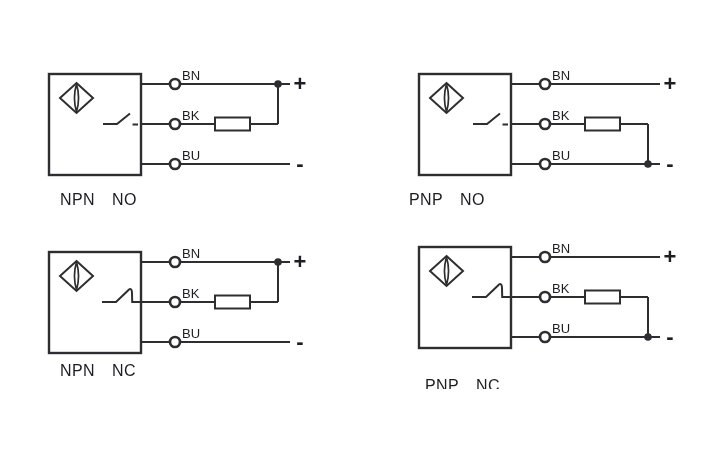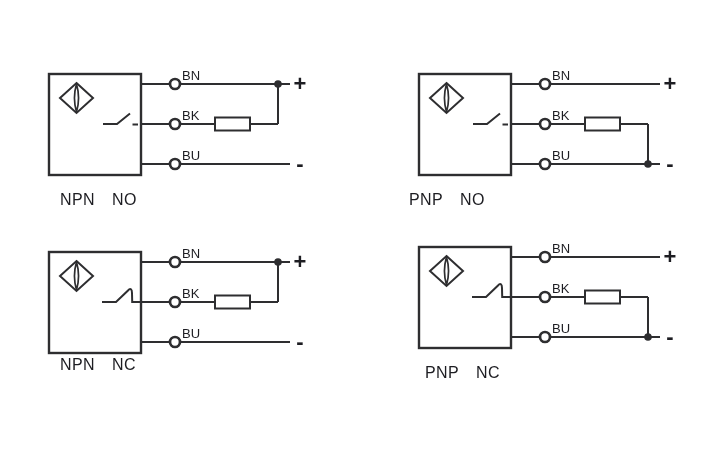--- a/index.html
+++ b/index.html
@@ -95,21 +95,21 @@
         <rect x="176" y="57.5" width="35" height="13" fill="#ffffff" stroke="#2e2e30" stroke-width="2"></rect>
         <circle cx="136" cy="24" r="5" fill="#ffffff" stroke="#2e2e30" stroke-width="2.7"></circle>
         <circle cx="136" cy="64" r="5" fill="#ffffff" stroke="#2e2e30" stroke-width="2.7"></circle>
         <circle cx="136" cy="104" r="5" fill="#ffffff" stroke="#2e2e30" stroke-width="2.7"></circle>
       </svg>
     <span class="wire-label" style="left:143px;top:9px">BN</span>
     <span class="wire-label" style="left:143px;top:49px">BK</span>
     <span class="wire-label" style="left:143px;top:89px">BU</span>
     <span class="polarity-sign" style="left:252px;top:12px">+</span>
     <span class="polarity-sign" style="left:252px;top:92px">-</span>
-    <div class="caption" style="left:21px;top:118px">
+    <div class="caption" style="left:21px;top:124px">
       <span class="word">NPN</span><span class="word">NC</span>
     </div>
   </div>
 
   <div class="quadrant" style="left:409px;top:233px">
     <svg class="circuit" width="280" height="170" viewBox="0 0 280 170">
         <path stroke="#2e2e30" fill="none" stroke-width="2" stroke-linecap="butt" d="M102 24 H251"></path>
         <path stroke="#2e2e30" fill="none" stroke-width="2" stroke-linecap="butt" d="M102 64 H176 M211 64 H239"></path>
         <path stroke="#2e2e30" fill="none" stroke-width="2" stroke-linecap="butt" d="M102 104 H251"></path>
         <path stroke="#2e2e30" fill="none" stroke-width="2" stroke-linecap="butt" d="M239 64 V104"></path>
@@ -121,18 +121,18 @@
         <rect x="176" y="57.5" width="35" height="13" fill="#ffffff" stroke="#2e2e30" stroke-width="2"></rect>
         <circle cx="136" cy="24" r="5" fill="#ffffff" stroke="#2e2e30" stroke-width="2.7"></circle>
         <circle cx="136" cy="64" r="5" fill="#ffffff" stroke="#2e2e30" stroke-width="2.7"></circle>
         <circle cx="136" cy="104" r="5" fill="#ffffff" stroke="#2e2e30" stroke-width="2.7"></circle>
       </svg>
     <span class="wire-label" style="left:143px;top:9px">BN</span>
     <span class="wire-label" style="left:143px;top:49px">BK</span>
     <span class="wire-label" style="left:143px;top:89px">BU</span>
     <span class="polarity-sign" style="left:252px;top:12px">+</span>
     <span class="polarity-sign" style="left:252px;top:92px">-</span>
-    <div class="caption" style="left:16px;top:131px">
+    <div class="caption" style="left:16px;top:144px">
       <span class="word">PNP</span><span class="word">NC</span>
     </div>
   </div>
 
 </div>
 
 </body></html>

